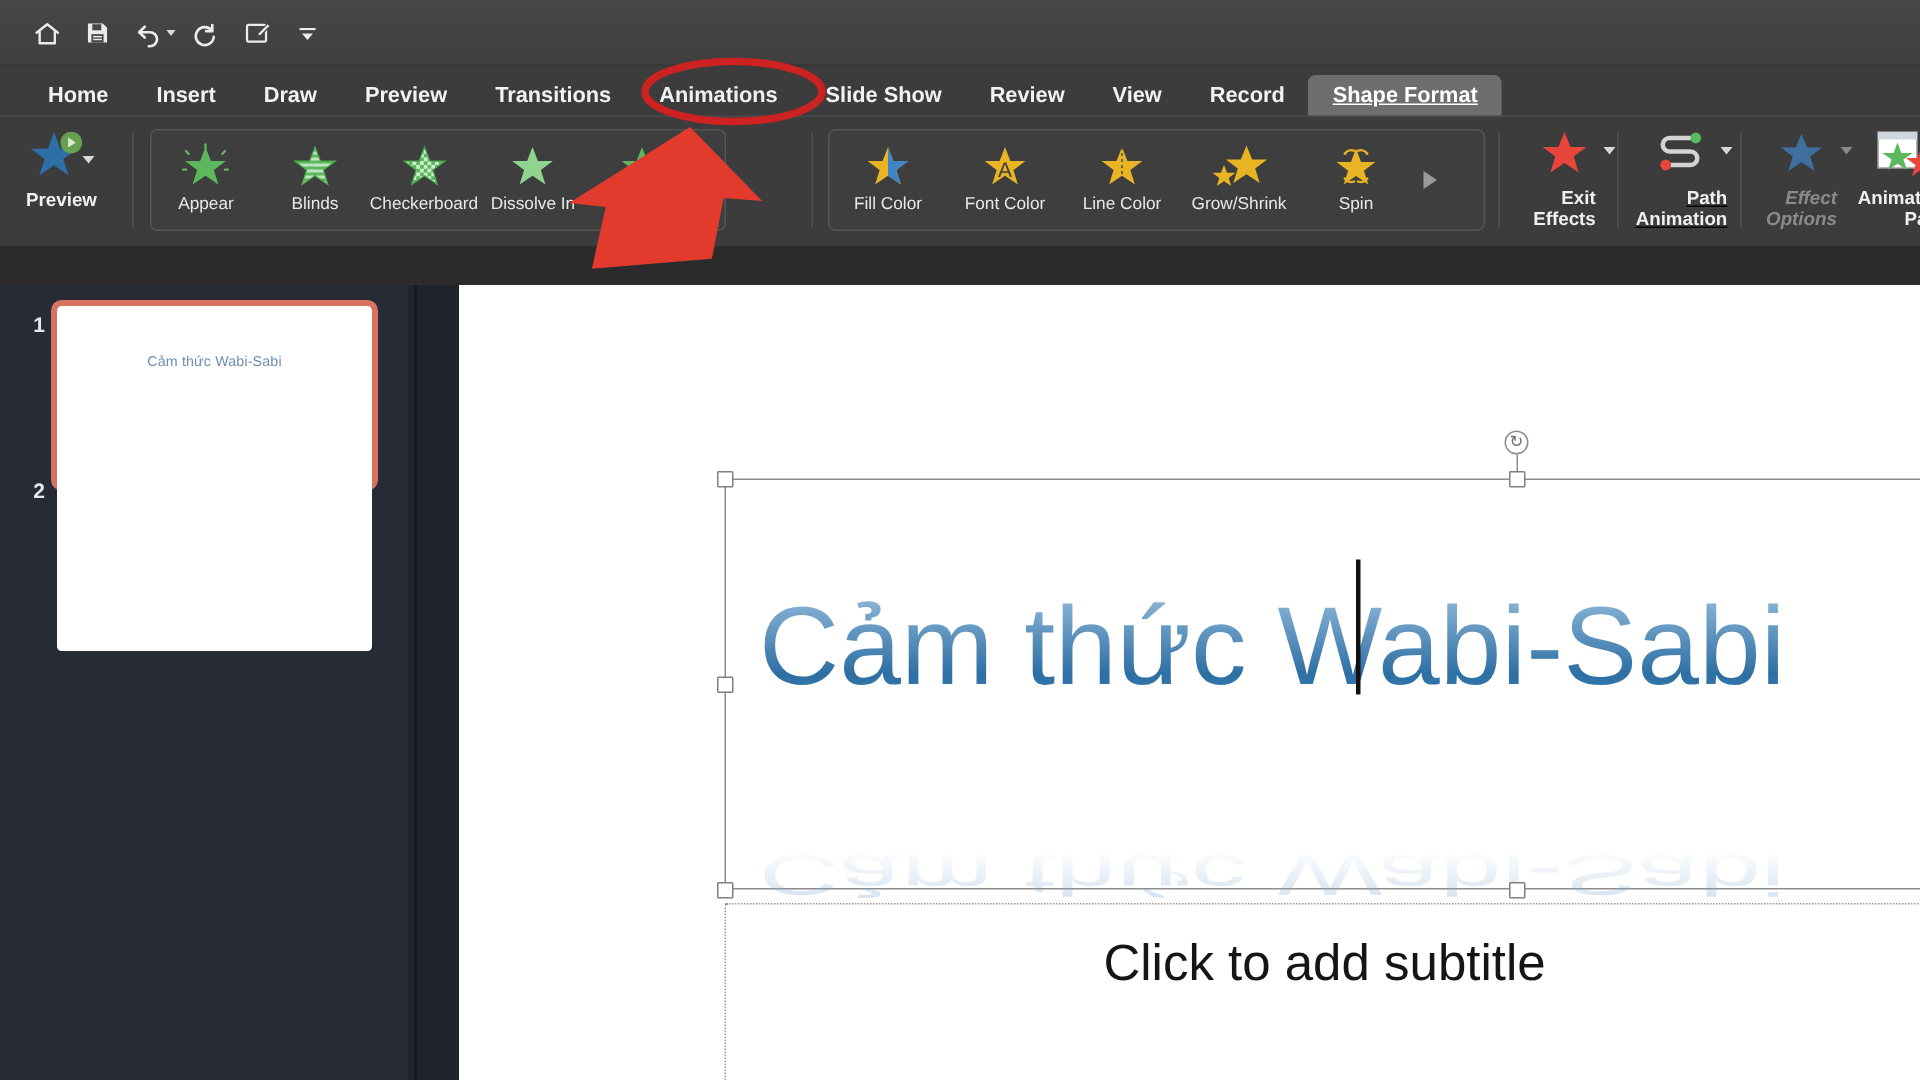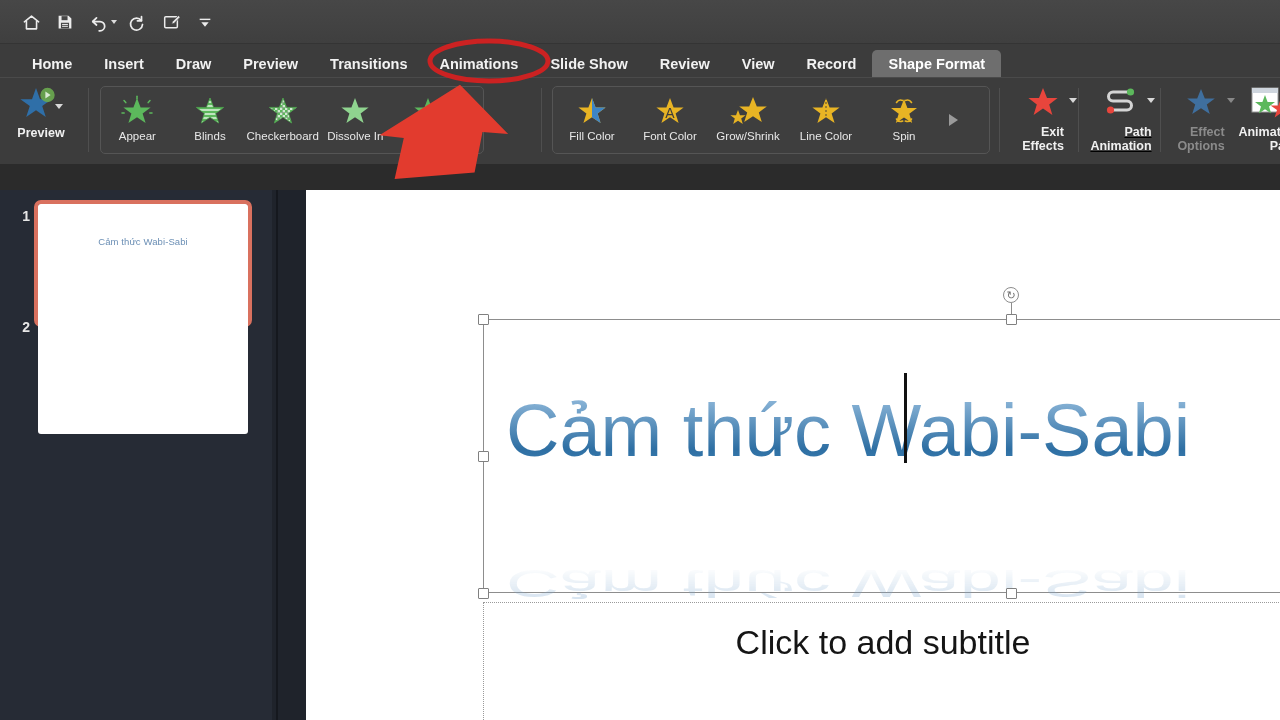--- a/index.html
+++ b/index.html
@@ -40,21 +40,21 @@
   .tabbar {
     position: absolute; left: 0; top: 44px; width: 1280px; height: 34px;
     background: #3c3c3c; border-bottom: 1px solid #4a4a4a;
     display: flex; align-items: flex-end; padding-left: 16px;
   }
   .tab {
     height: 27px; padding: 0 16px; display: flex; align-items: center;
     color: #f2f2f2; font-size: 14.5px; font-weight: bold; white-space: nowrap;
     border-radius: 5px 5px 0 0;
   }
-  .tab.active { background: #6e6e6e; color: #ffffff; }
+  .tab.active { background: #6e6e6e; color: #ffffff; text-decoration: underline; }
 
   
   .ribbon {
     position: absolute; left: 0; top: 78px; width: 1280px; height: 86px;
     background: #3c3c3c;
   }
   .rib-under {
     position: absolute; left: 0; top: 164px; width: 1280px; height: 26px;
     background: #2b2b2b;
   }
@@ -353,35 +353,35 @@
         <div class="eff-ico">
           <svg width="36" height="32" viewBox="0 0 36 32">
             <path d="M18 3 21.6 12.4 31.6 12.4 23.6 18.4 26.6 28 18 22.2 9.4 28 12.4 18.4 4.4 12.4 14.4 12.4z" fill="#e8b424"></path>
             <text x="18" y="23" font-family="'Liberation Sans',sans-serif" font-size="14" fill="#3c3c3c" text-anchor="middle">A</text>
           </svg>
         </div>
         <div class="eff-lbl">Font Color</div>
       </div>
       <div class="eff">
         <div class="eff-ico">
+          <svg width="36" height="32" viewBox="0 0 36 32">
+            <path d="M18 3 21.6 12.4 31.6 12.4 23.6 18.4 26.6 28 18 22.2 9.4 28 12.4 18.4 4.4 12.4 14.4 12.4z" fill="#e8b424"></path>
+            <path d="M18 3v19.2" stroke="#3c3c3c" stroke-width=".9" stroke-dasharray="2 2"></path>
+          </svg>
+        </div>
+        <div class="eff-lbl">Line Color</div>
+      </div>
+      <div class="eff">
+        <div class="eff-ico">
           <svg width="40" height="32" viewBox="0 0 40 32">
             <path d="M10 15 12 20.2 17.6 20.2 13.2 23.6 14.8 29 10 25.8 5.2 29 6.8 23.6 2.4 20.2 8 20.2z" fill="#e8b424"></path>
             <path d="M25 2 28.8 11.4 38.8 11.4 30.8 17.4 33.8 27 25 21.2 16.2 27 19.2 17.4 11.2 11.4 21.2 11.4z" fill="#e8b424"></path>
           </svg>
         </div>
         <div class="eff-lbl">Grow/Shrink</div>
-      </div>
-      <div class="eff">
-        <div class="eff-ico">
-          <svg width="36" height="32" viewBox="0 0 36 32">
-            <path d="M18 3 21.6 12.4 31.6 12.4 23.6 18.4 26.6 28 18 22.2 9.4 28 12.4 18.4 4.4 12.4 14.4 12.4z" fill="#e8b424"></path>
-            <path d="M18 3v19.2" stroke="#3c3c3c" stroke-width=".9" stroke-dasharray="2 2"></path>
-          </svg>
-        </div>
-        <div class="eff-lbl">Line Color</div>
       </div>
       <div class="eff">
         <div class="eff-ico">
           <svg width="36" height="32" viewBox="0 0 36 32">
             <path d="M18 4 21.4 13 31 13 23.3 18.8 26.2 28 18 22.4 9.8 28 12.7 18.8 5 13 14.6 13z" fill="#e8b424"></path>
             <g fill="none" stroke="#e8b424" stroke-width="1.6" stroke-linecap="round">
               <path d="M10.5 7.5a5 5 0 0 1 6.2-2"></path>
                 <path d="M25.5 7.5a5 5 0 0 0-6.2-2"></path>
               <path d="M10.5 24a5 5 0 0 0 6.2 2"></path>
                 <path d="M25.5 24a5 5 0 0 1-6.2 2"></path>
@@ -419,21 +419,21 @@
         </svg>
         <span class="bb-caret"></span>
       </div>
       <div class="bb-lbl">
         <span>Path</span><br><span>Animation</span>
       </div>
     </div>
 
     <div class="vsep" style="left:1160px;"></div>
 
-    <div class="bigbtn disabled" style="left:1160px;">
+    <div class="bigbtn disabled" style="left:1160px;font-style:italic;">
       <div class="bb-ico">
         <svg width="38" height="34" viewBox="0 0 38 34">
           <path d="M19 3 22.8 12.4 32.8 12.4 24.8 18.4 27.8 28 19 22.2 10.2 28 13.2 18.4 5.2 12.4 15.2 12.4z" fill="#3f6f9e"></path>
         </svg>
         <span class="bb-caret dim"></span>
       </div>
       <div class="bb-lbl">
         <span>Effect</span><br><span>Options</span>
       </div>
     </div>

